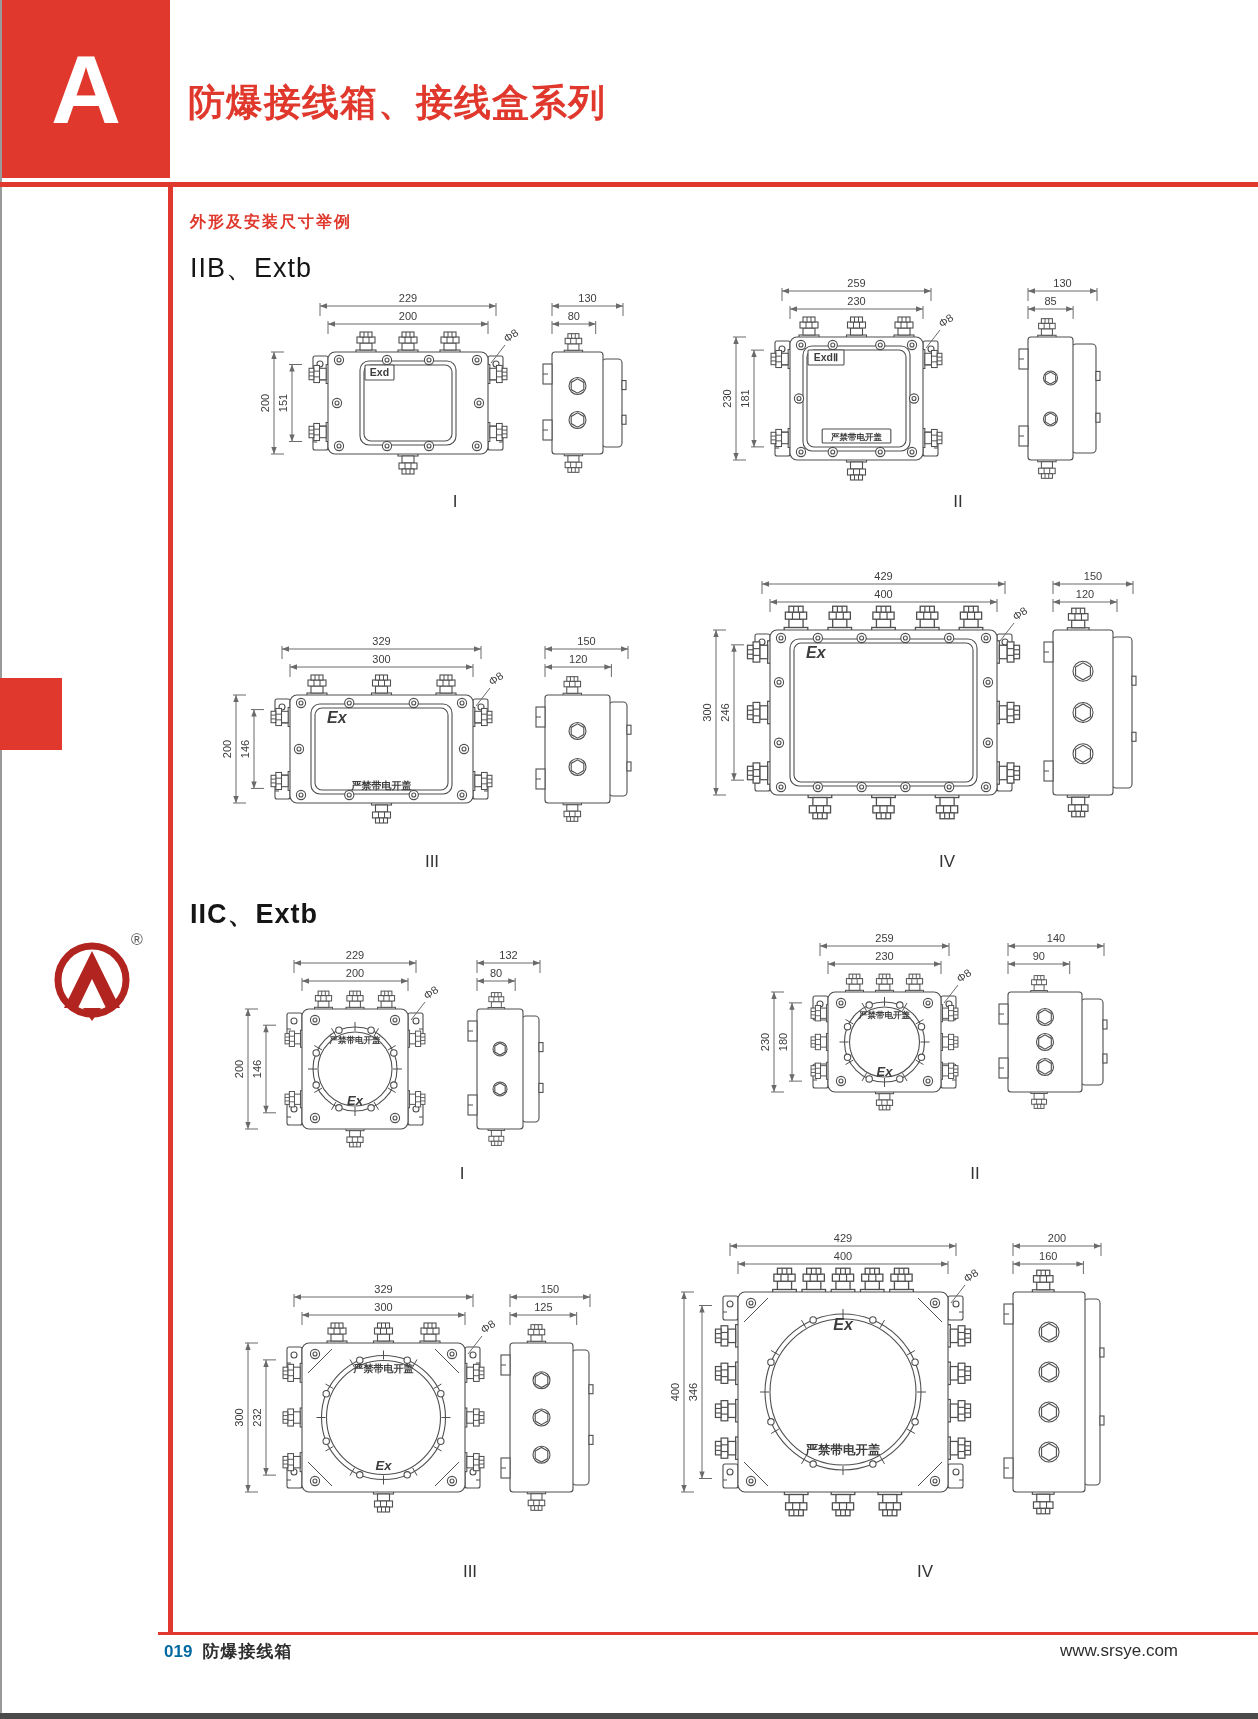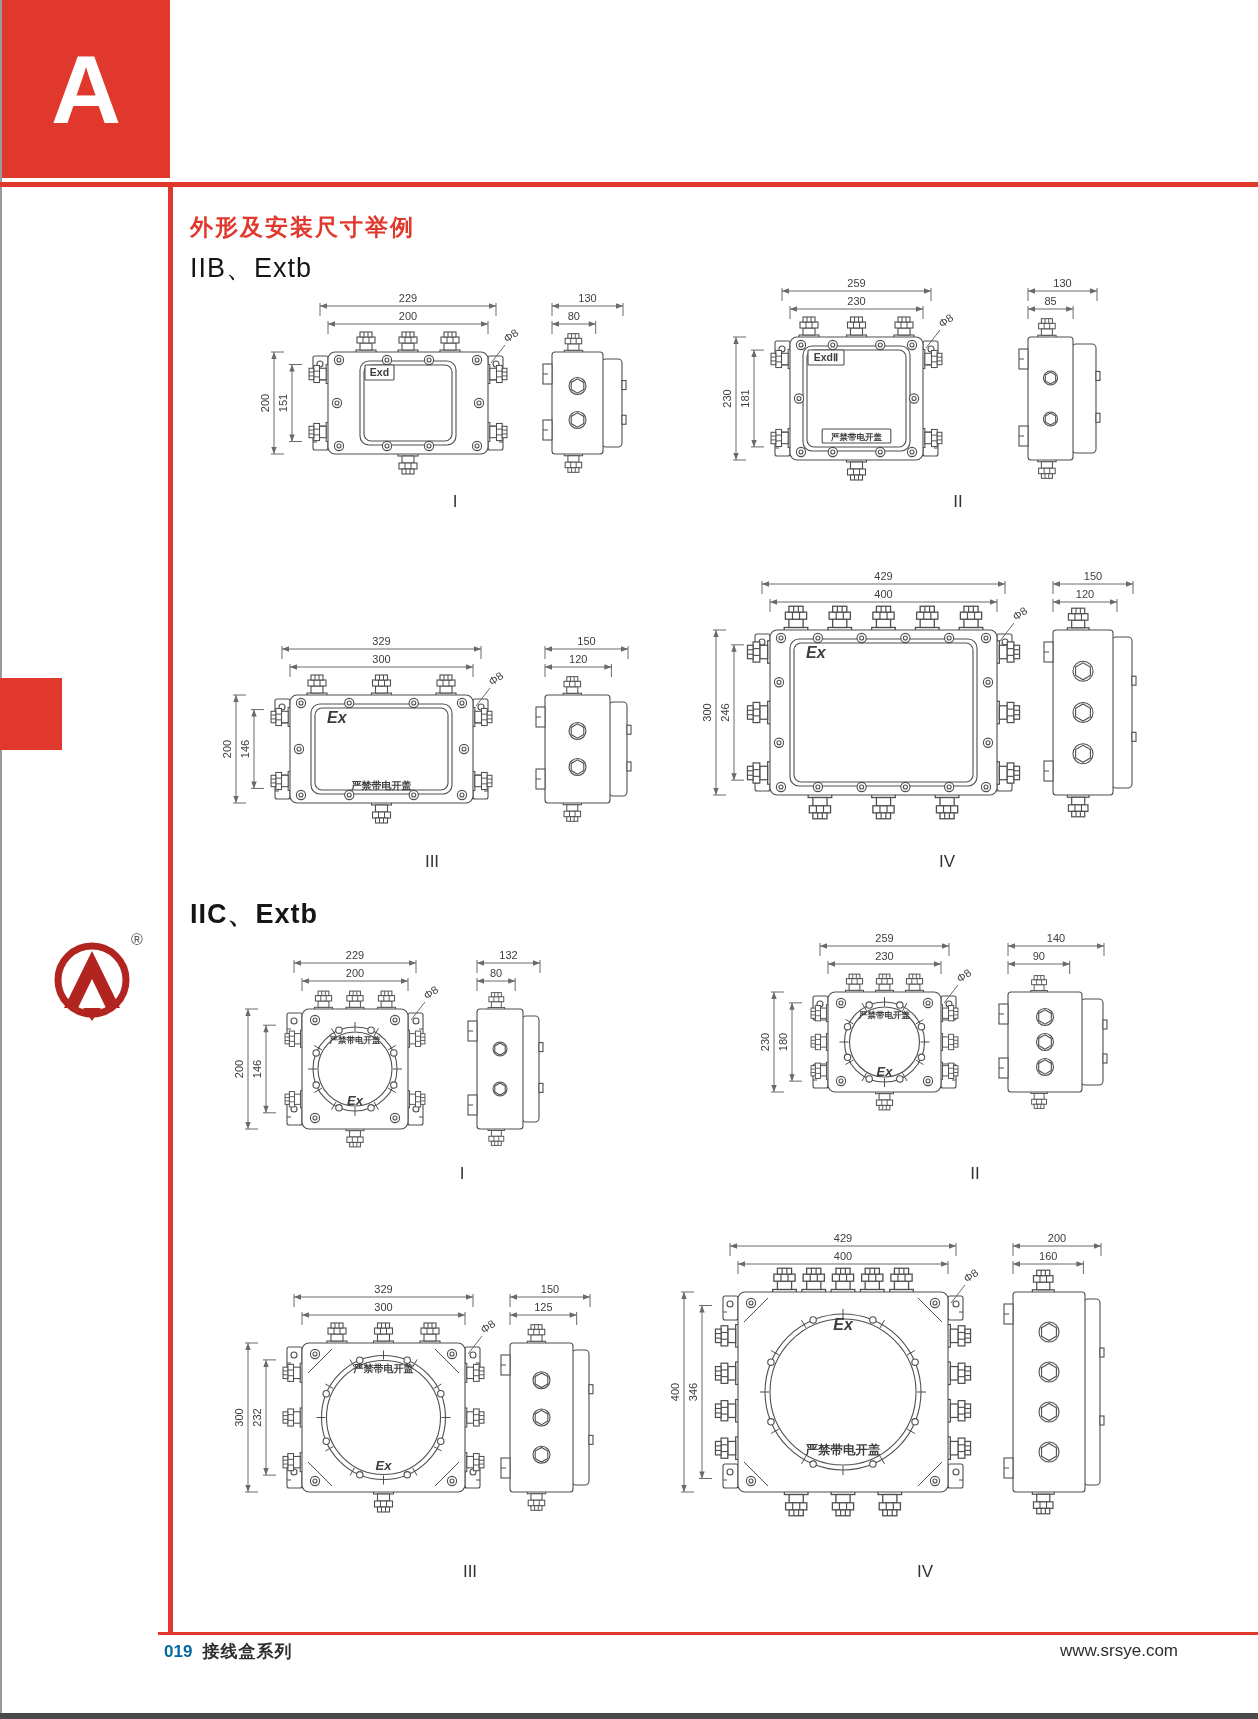--- a/index.html
+++ b/index.html
@@ -7,21 +7,21 @@
         font-family:"Liberation Sans",sans-serif;}
   .left-border{position:absolute;left:0;top:0;width:2px;height:1719px;background:#9a9a9a;}
   .block-a{position:absolute;left:2px;top:0;width:168px;height:178px;background:#e0382c;
            display:flex;align-items:center;justify-content:center;}
   .block-a span{color:#fff;font-size:97px;font-weight:bold;line-height:1;}
   .page-title{position:absolute;left:188px;top:78px;font-size:37px;font-weight:bold;color:#e0382c;letter-spacing:1px;}
   .page-subtitle{position:absolute;left:188px;top:126px;font-size:29px;color:#1b1b1b;}
   .hline{position:absolute;left:0;top:182px;width:1258px;height:5px;background:#e0382c;}
   .vline{position:absolute;left:168px;top:187px;width:5px;height:1445px;background:#e0382c;}
   .red-tab{position:absolute;left:0;top:678px;width:62px;height:72px;background:#e0382c;}
-  .section-title{position:absolute;left:190px;top:212px;font-size:23px;font-weight:bold;color:#e0382c;letter-spacing:2px;}
+  .section-title{position:absolute;left:190px;top:212px;font-size:16px;font-weight:bold;color:#e0382c;letter-spacing:2px;}
   .group-label{position:absolute;left:190px;font-size:27px;color:#151515;letter-spacing:1px;}
   .g1{top:250px;} .g2{top:896px;font-weight:bold;}
   #drawings{position:absolute;left:0;top:0;width:1258px;height:1719px;}
   #drawings text{font-family:"Liberation Sans",sans-serif;}
   .numeral{position:absolute;transform:translateX(-50%);font-size:17px;color:#333;}
   .logo{position:absolute;left:40px;top:915px;}
   .footer-line{position:absolute;left:158px;top:1632px;width:1100px;height:3px;background:#e0382c;}
   .footer-left{position:absolute;left:164px;top:1640px;font-size:17px;font-weight:bold;}
   .pageno{color:#0369a1;margin-right:10px;}
   .brand{color:#2e2e2e;letter-spacing:1px;}
@@ -30,20 +30,21 @@
 </style>
 </head>
 <body>
 
 <div class="page">
   <div class="left-border"></div>
 
   <div class="block-a">
     <span>A</span>
   </div>
+  <div class="page-title">防爆接线箱、接线盒系列</div>
   <div class="hline"></div>
   <div class="vline"></div>
   <div class="red-tab"></div>
 
   <div class="section-title">外形及安装尺寸举例</div>
   <div class="group-label g1">IIB、Extb</div>
   <div class="group-label g2">IIC、Extb</div>
 
   <svg class="logo" width="115" height="125" viewBox="0 0 115 125">
     <circle cx="52" cy="65" r="34" fill="none" stroke="#b2241f" stroke-width="7"></circle>
@@ -1815,17 +1816,17 @@
       <span class="numeral" style="left: 432px; top: 852px;">III</span>
       <span class="numeral" style="left: 947px; top: 852px;">IV</span>
       <span class="numeral" style="left: 462px; top: 1164px;">I</span>
       <span class="numeral" style="left: 975px; top: 1164px;">II</span>
       <span class="numeral" style="left: 470px; top: 1562px;">III</span>
       <span class="numeral" style="left: 925px; top: 1562px;">IV</span>
     </div>
 
   <div class="footer-line"></div>
   <div class="footer-left">
-    <span class="pageno">019</span><span class="brand">接线盒系列</span>
+    <span class="pageno">019</span><span class="brand">防爆接线箱</span>
   </div>
   <div class="website">www.srsye.com</div>
   <div class="bottom-bar"></div>
 </div>
 
 </body></html>

